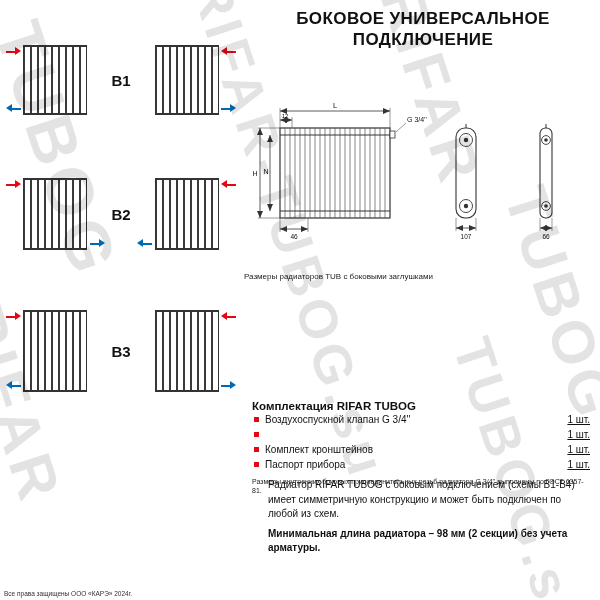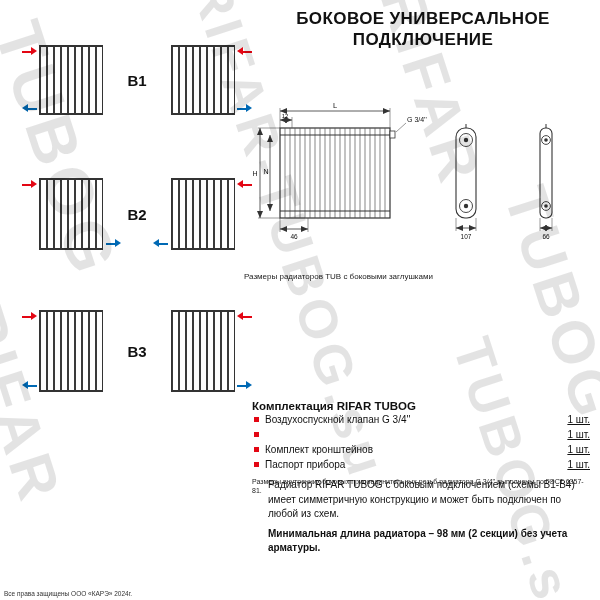--- a/index.html
+++ b/index.html
@@ -13,21 +13,21 @@
   #wm3{left:432px;top:-22px;font-size:60px;}
   #wm4{left:556px;top:178px;font-size:60px;}
   #wm5{left:12px;top:296px;font-size:60px;}
   #wm6{left:500px;top:330px;font-size:54px;}
 
   
   .title{position:absolute;top:8px;right:12px;width:330px;text-align:center;
          font-size:17px;font-weight:bold;line-height:1.25;letter-spacing:.4px;z-index:1;}
 
   
-  .scheme-row{position:absolute;left:22px;width:230px;z-index:1;}
+  .scheme-row{position:absolute;left:6px;width:230px;z-index:1;}
   .rad{position:absolute;top:0;bottom:0;width:62px;border:1px solid #333;
        border-top:2px solid #333;border-bottom:2px solid #333;background:
        repeating-linear-gradient(90deg,#3a3a3a 0 1px,#fff 1px 6px,#3a3a3a 6px 7px);}
   .rad.r1{left:17px;} .rad.r2{right:17px;}
   .scheme-label{position:absolute;left:80px;right:80px;top:50%;transform:translateY(-50%);
                 text-align:center;font-weight:bold;font-size:15px;}
   .arrow{position:absolute;width:15px;height:9px;}
   .arrow::before{content:"";position:absolute;top:3.5px;height:2px;background:currentColor;}
   .dir-right::before{left:0;right:5px;}
   .dir-right::after{content:"";position:absolute;right:0;top:0;

